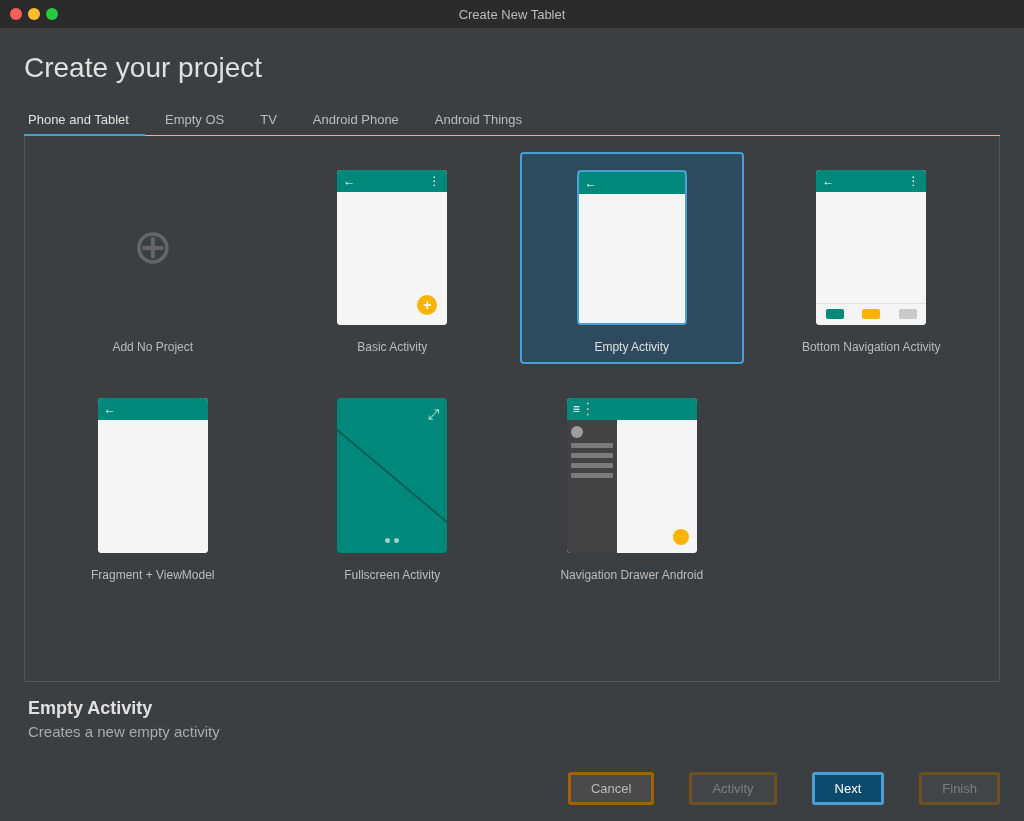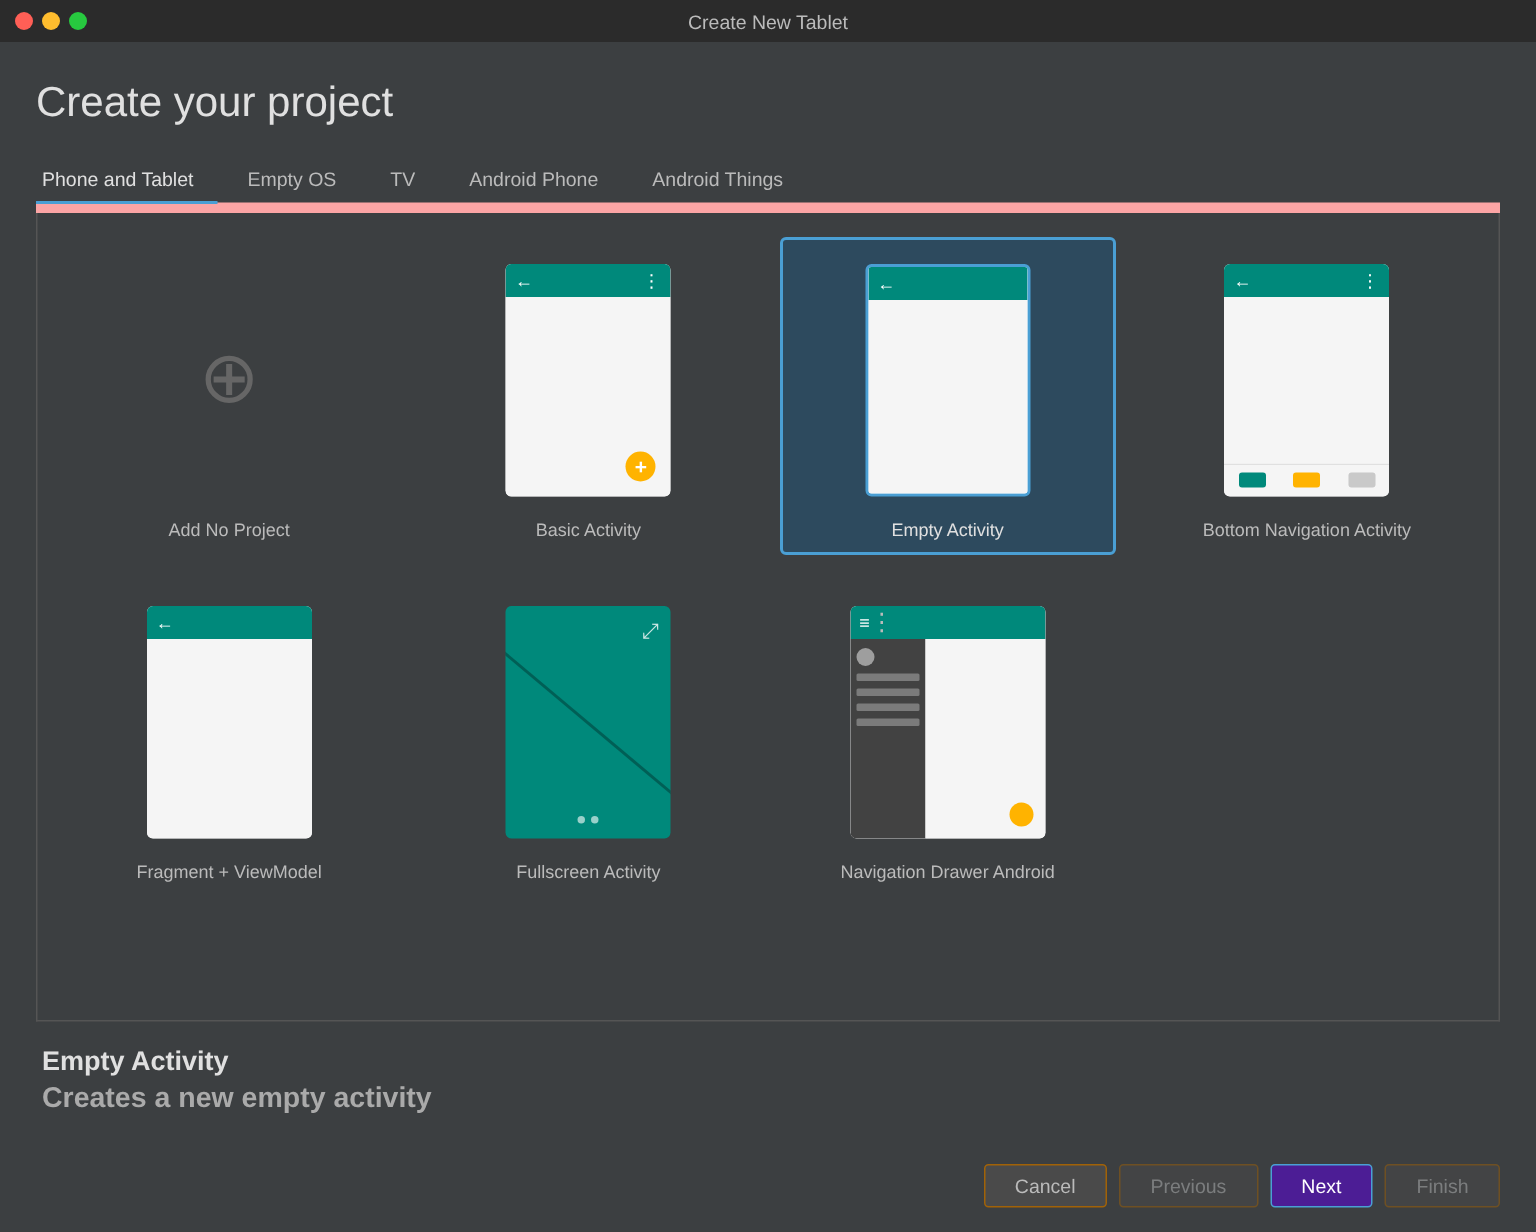--- a/index.html
+++ b/index.html
@@ -55,21 +55,21 @@
     .page-title {
       font-size: 28px;
       color: #e0e0e0;
       font-weight: 300;
       margin-bottom: 20px;
     }
 
     
     .tabs {
       display: flex;
-      border-bottom: 7px solid #fca5a5;
+      border-bottom: 1px solid #fca5a5;
       margin-bottom: 0;
       flex-shrink: 0;
     }
     .tab {
       padding: 8px 16px;
       font-size: 13px;
       color: #bbbbbb;
       cursor: pointer;
       position: relative;
       margin-right: 4px;
@@ -392,45 +392,45 @@
       padding: 16px 4px 8px 4px;
       flex-shrink: 0;
     }
     .description-title {
       font-size: 18px;
       font-weight: bold;
       color: #e0e0e0;
       margin-bottom: 4px;
     }
     .description-text {
-      font-size: 19px;
+      font-size: 15px;
       color: #aaaaaa;
-      font-weight: bold;
     }
 
     
     .footer {
       display: flex;
       justify-content: flex-end;
       align-items: center;
       padding: 8px 24px 16px 24px;
       gap: 8px;
       flex-shrink: 0;
     }
     .btn {
       padding: 6px 20px;
       border-radius: 3px;
       font-size: 13px;
       cursor: pointer;
-      border: 1px solid #a16207;
+      border: 3px solid #a16207;
       background: #4a4a4a;
       color: #bbbbbb;
+      margin-left: 27px;
     }
     .btn-primary {
-      background: #4c1d95;
+      background: #0c4a6e;
       border-color: #4a9fd4;
       color: white;
     }
     .btn-disabled {
       opacity: 0.5;
       cursor: default;
     }
   </style>
 </head>
 <body>
@@ -565,16 +565,16 @@
   </div>
 
   <div class="description-section">
     <div class="description-title">Empty Activity</div>
     <div class="description-text">Creates a new empty activity</div>
   </div>
 </div>
 
 <div class="footer">
   <button class="btn">Cancel</button>
-  <button class="btn btn-disabled" disabled="">Previous</button>
+  <button class="btn btn-disabled" disabled="">Activity</button>
   <button class="btn btn-primary">Next</button>
   <button class="btn btn-disabled" disabled="">Finish</button>
 </div>
 
 </body></html>

